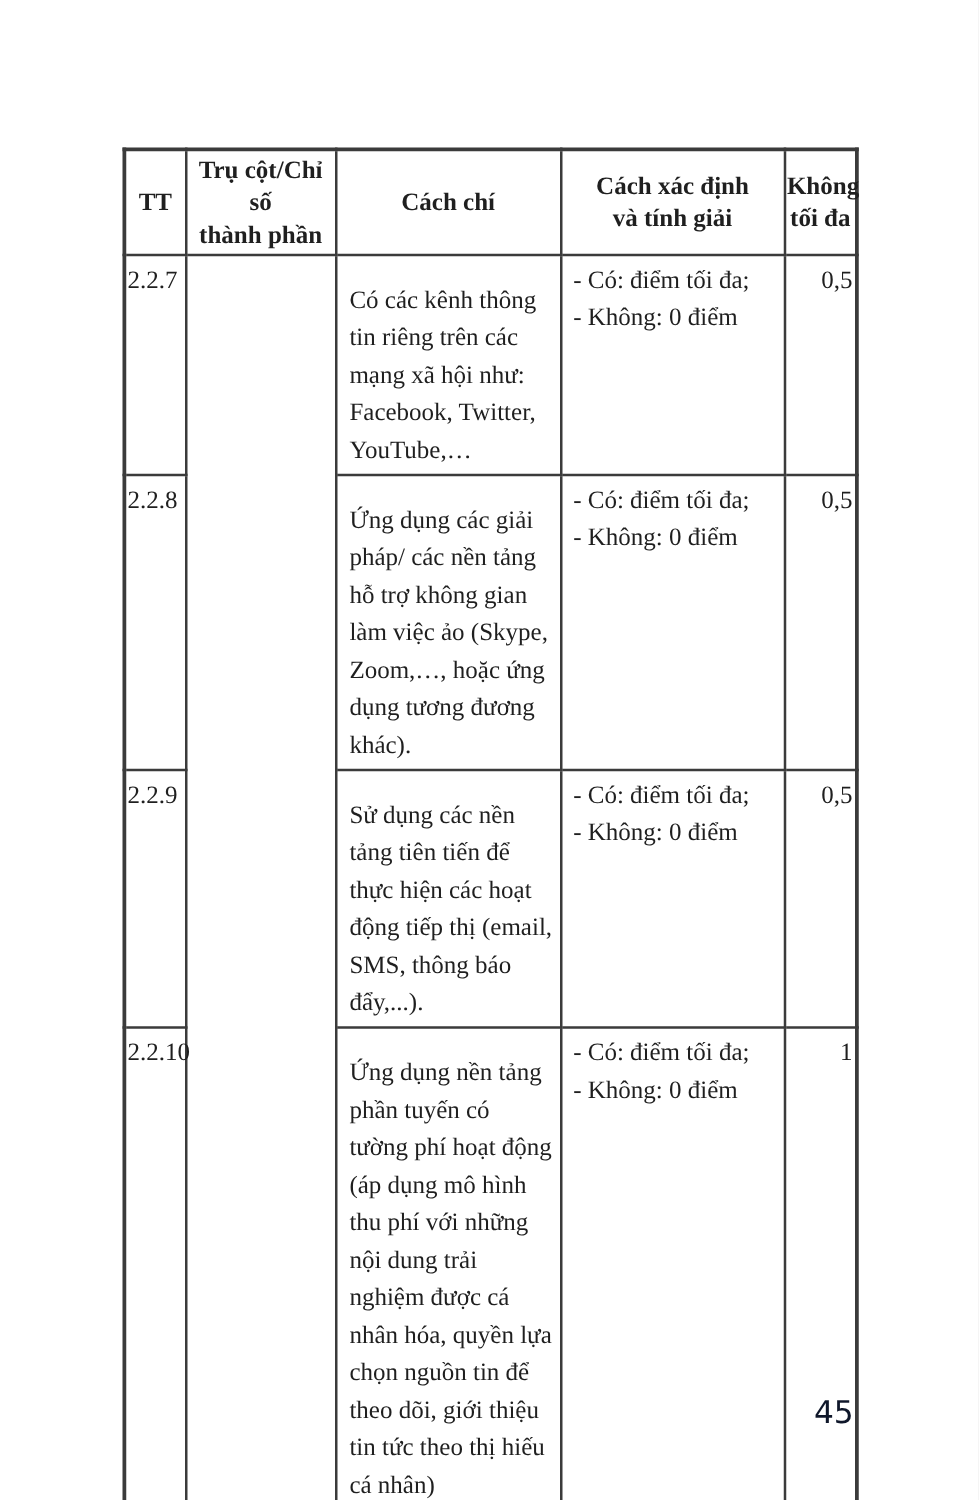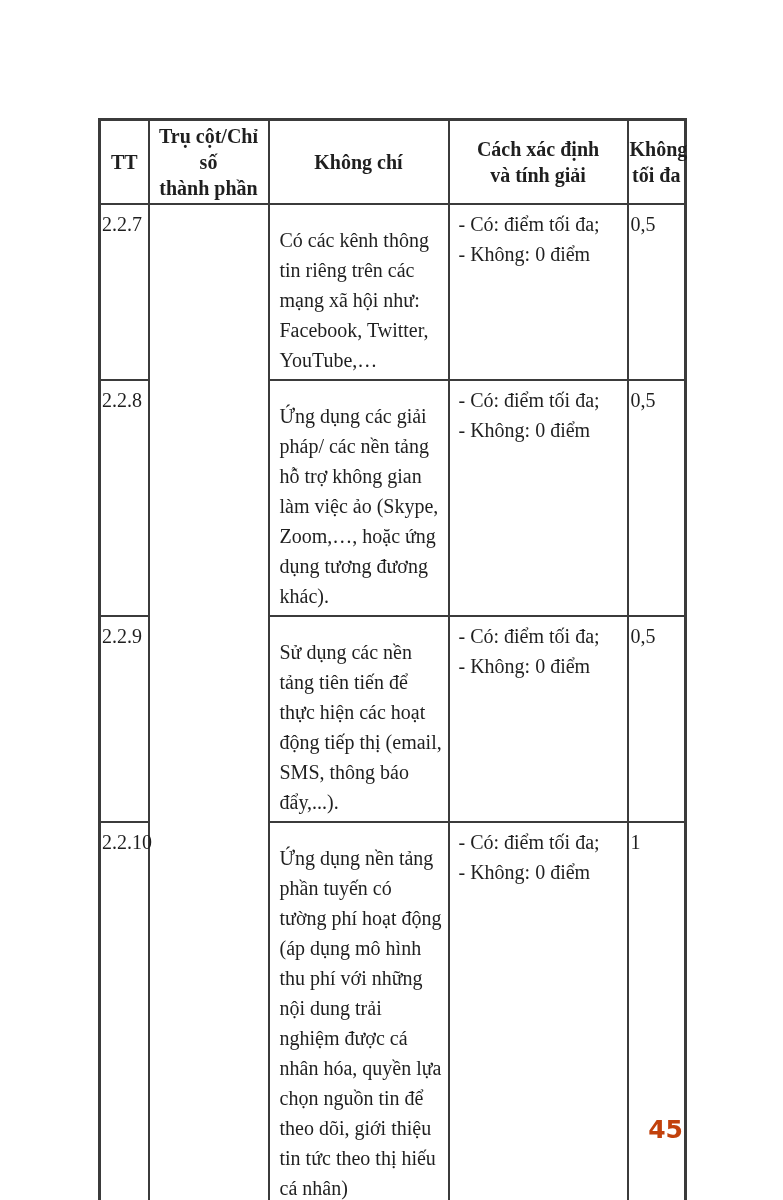--- a/index.html
+++ b/index.html
@@ -46,31 +46,30 @@
 
   .scoring-table td {
     vertical-align:top;
     font-size:20px;
     line-height:30px;
   }
   td.rowid    { padding:4px 0 0 1px; }
   td.pillar   { padding:0; }
   td.criteria { padding:20px 5px 4px 10px; }
   td.scoring  { padding:4px 3px 4px 9px; }
-  td.max      { padding:4px 2px 0 2px; text-align:left; }
+  td.max      { padding:4px 2px 0 2px; text-align:right; }
 
   .page-number {
     position:absolute;
     top:1116px;
     right:100px;
     font-family:"DejaVu Sans","Liberation Sans",sans-serif;
     font-size:25px;
     line-height:28px;
-    color:#c2410c;
-    font-weight:bold;
+    color:#0f172a;
   }
 </style>
 </head>
 <body>
 
 <div class="page">
 
   <table class="scoring-table">
     <colgroup>
       <col class="c-tt">
@@ -79,21 +78,21 @@
         <col class="c-sco">
         <col class="c-max">
     </colgroup>
     <thead>
       <tr class="header-row">
         <th>TT</th>
         <th>
           <span class="hl">Trụ cột/Chỉ số</span>
           <span class="hl">thành phần</span>
         </th>
-        <th>Không chí</th>
+        <th>Cách chí</th>
         <th>
           <span class="hl">Cách xác định</span>
           <span class="hl">và tính giải</span>
         </th>
         <th>
           <span class="hl">Không</span>
           <span class="hl">tối đa</span>
         </th>
       </tr>
     </thead>

